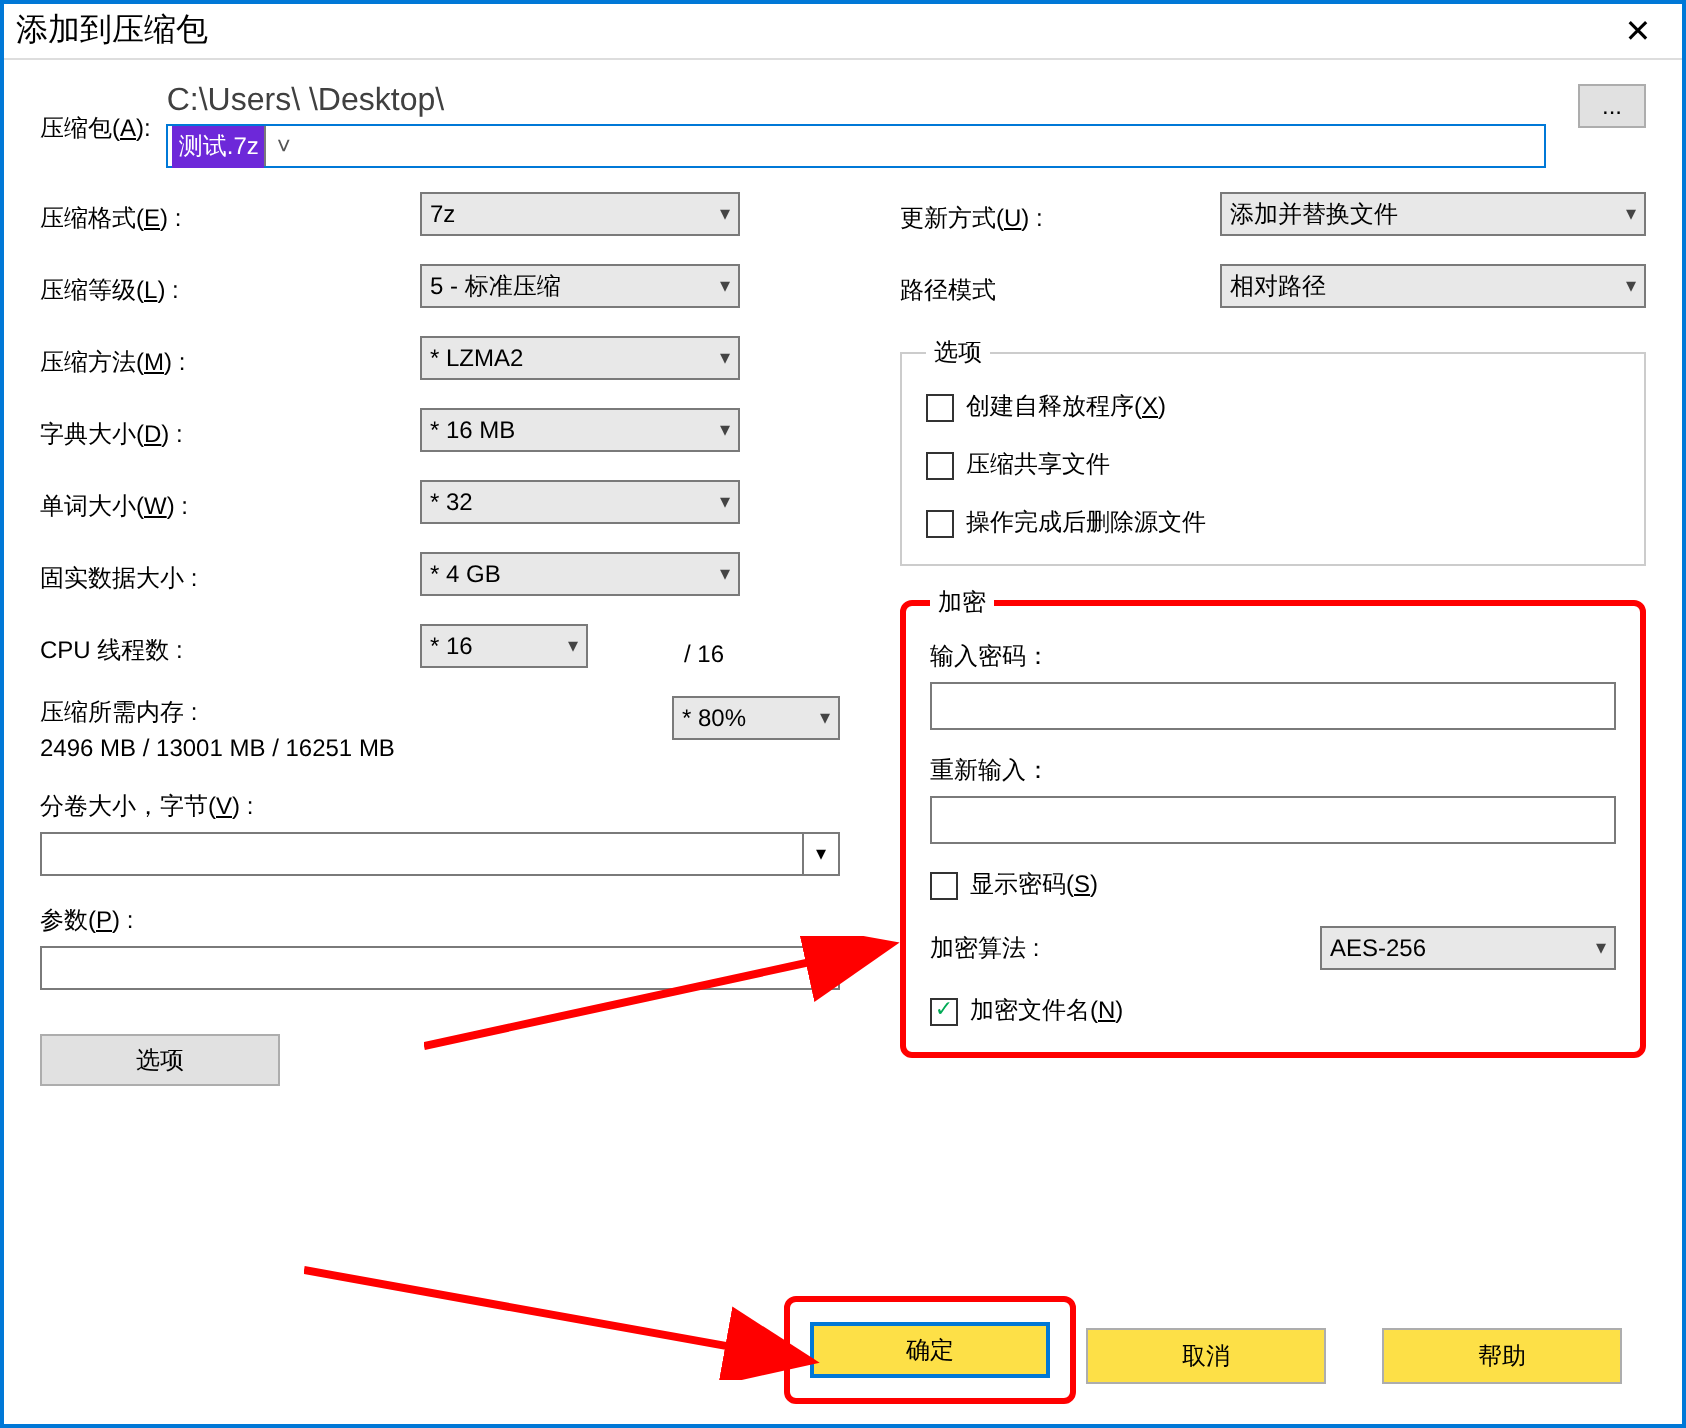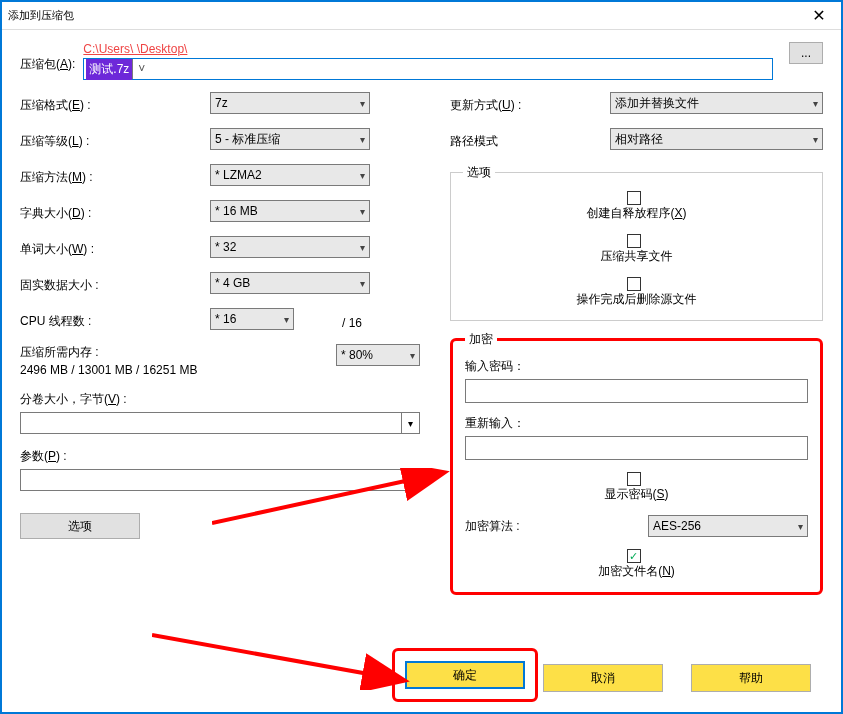--- a/index.html
+++ b/index.html
@@ -18,41 +18,41 @@
   background: #fff;
   position: relative;
 }
 .titlebar {
   background: #fff;
   height: 28px;
   display: flex;
   align-items: center;
   border-bottom: 1px solid #ddd;
 }
-.titlebar .title { padding-left: 6px; font-size: 11px; }
+.titlebar .title { padding-left: 6px; font-size: 16px; }
 .titlebar .close {
   margin-left: auto;
   width: 44px;
   height: 28px;
   display: flex;
   align-items: center;
   justify-content: center;
   font-size: 16px;
 }
 .content {
   padding: 12px 18px 18px 18px;
   height: calc(100% - 28px);
   position: relative;
 }
 .row { display: flex; align-items: flex-end; margin-bottom: 14px; }
 .label { width: 190px; }
 .underline { text-decoration: underline; }
 .path-row { display: flex; align-items: flex-start; margin-bottom: 12px; }
 .path-area { flex: 1; margin-left: 8px; }
-.path-text { font-size: 12px; color: #ef4444; padding-bottom: 2px; text-decoration: underline; }
+.path-text { font-size: 16px; color: #404040; padding-bottom: 2px; }
 .path-input {
   width: 100%;
   height: 22px;
   border: 1px solid #0078d7;
   background: #fff;
   display: flex;
   align-items: center;
 }
 .path-input .sel {
   background: #6d28d9;
@@ -80,21 +80,21 @@
   background: #e8e8e8;
   display: flex;
   align-items: center;
   padding: 0 4px;
   position: relative;
 }
 .select .sel-text { flex: 1; text-align: left; }
 .select .caret { margin-left: auto; font-size: 10px; color: #444; }
 .w160 { width: 160px; }
 .w96  { width: 84px; }
-.checkbox { display: flex; align-items: center; margin-bottom: 12px; flex-direction: column; }
+.checkbox { display: flex; align-items: center; margin-bottom: 12px; }
 .checkbox .box {
   width: 14px; height: 14px;
   border: 1px solid #333;
   margin-right: 6px;
   display: flex; align-items: center; justify-content: center;
   background: #fff;
 }
 .checkbox .box.checked::after { content:"✓"; font-size:11px; color:#0a5; line-height:1; }
 fieldset {
   border: 1px solid #ccc;
@@ -287,21 +287,21 @@
           <div class="field-label">输入密码：</div>
           <div class="text-input"></div>
           <div class="field-label mt">重新输入：</div>
           <div class="text-input"></div>
           <div class="checkbox mt">
               <span class="box"></span>
               <span><span>显示密码(</span><span class="underline">S</span><span>)</span></span>
             </div>
           <div class="small-row" style="margin-bottom:12px">
             <span style="flex:1">加密算法 :</span>
-            <div class="select" style="width:160px">
+            <div class="select" style="width:148px">
                 <span class="sel-text">AES-256</span>
                 <span class="caret">▾</span>
               </div>
           </div>
           <div class="checkbox" style="margin-bottom:4px">
               <span class="box checked"></span>
               <span><span>加密文件名(</span><span class="underline">N</span><span>)</span></span>
             </div>
         </fieldset>
       </div>

